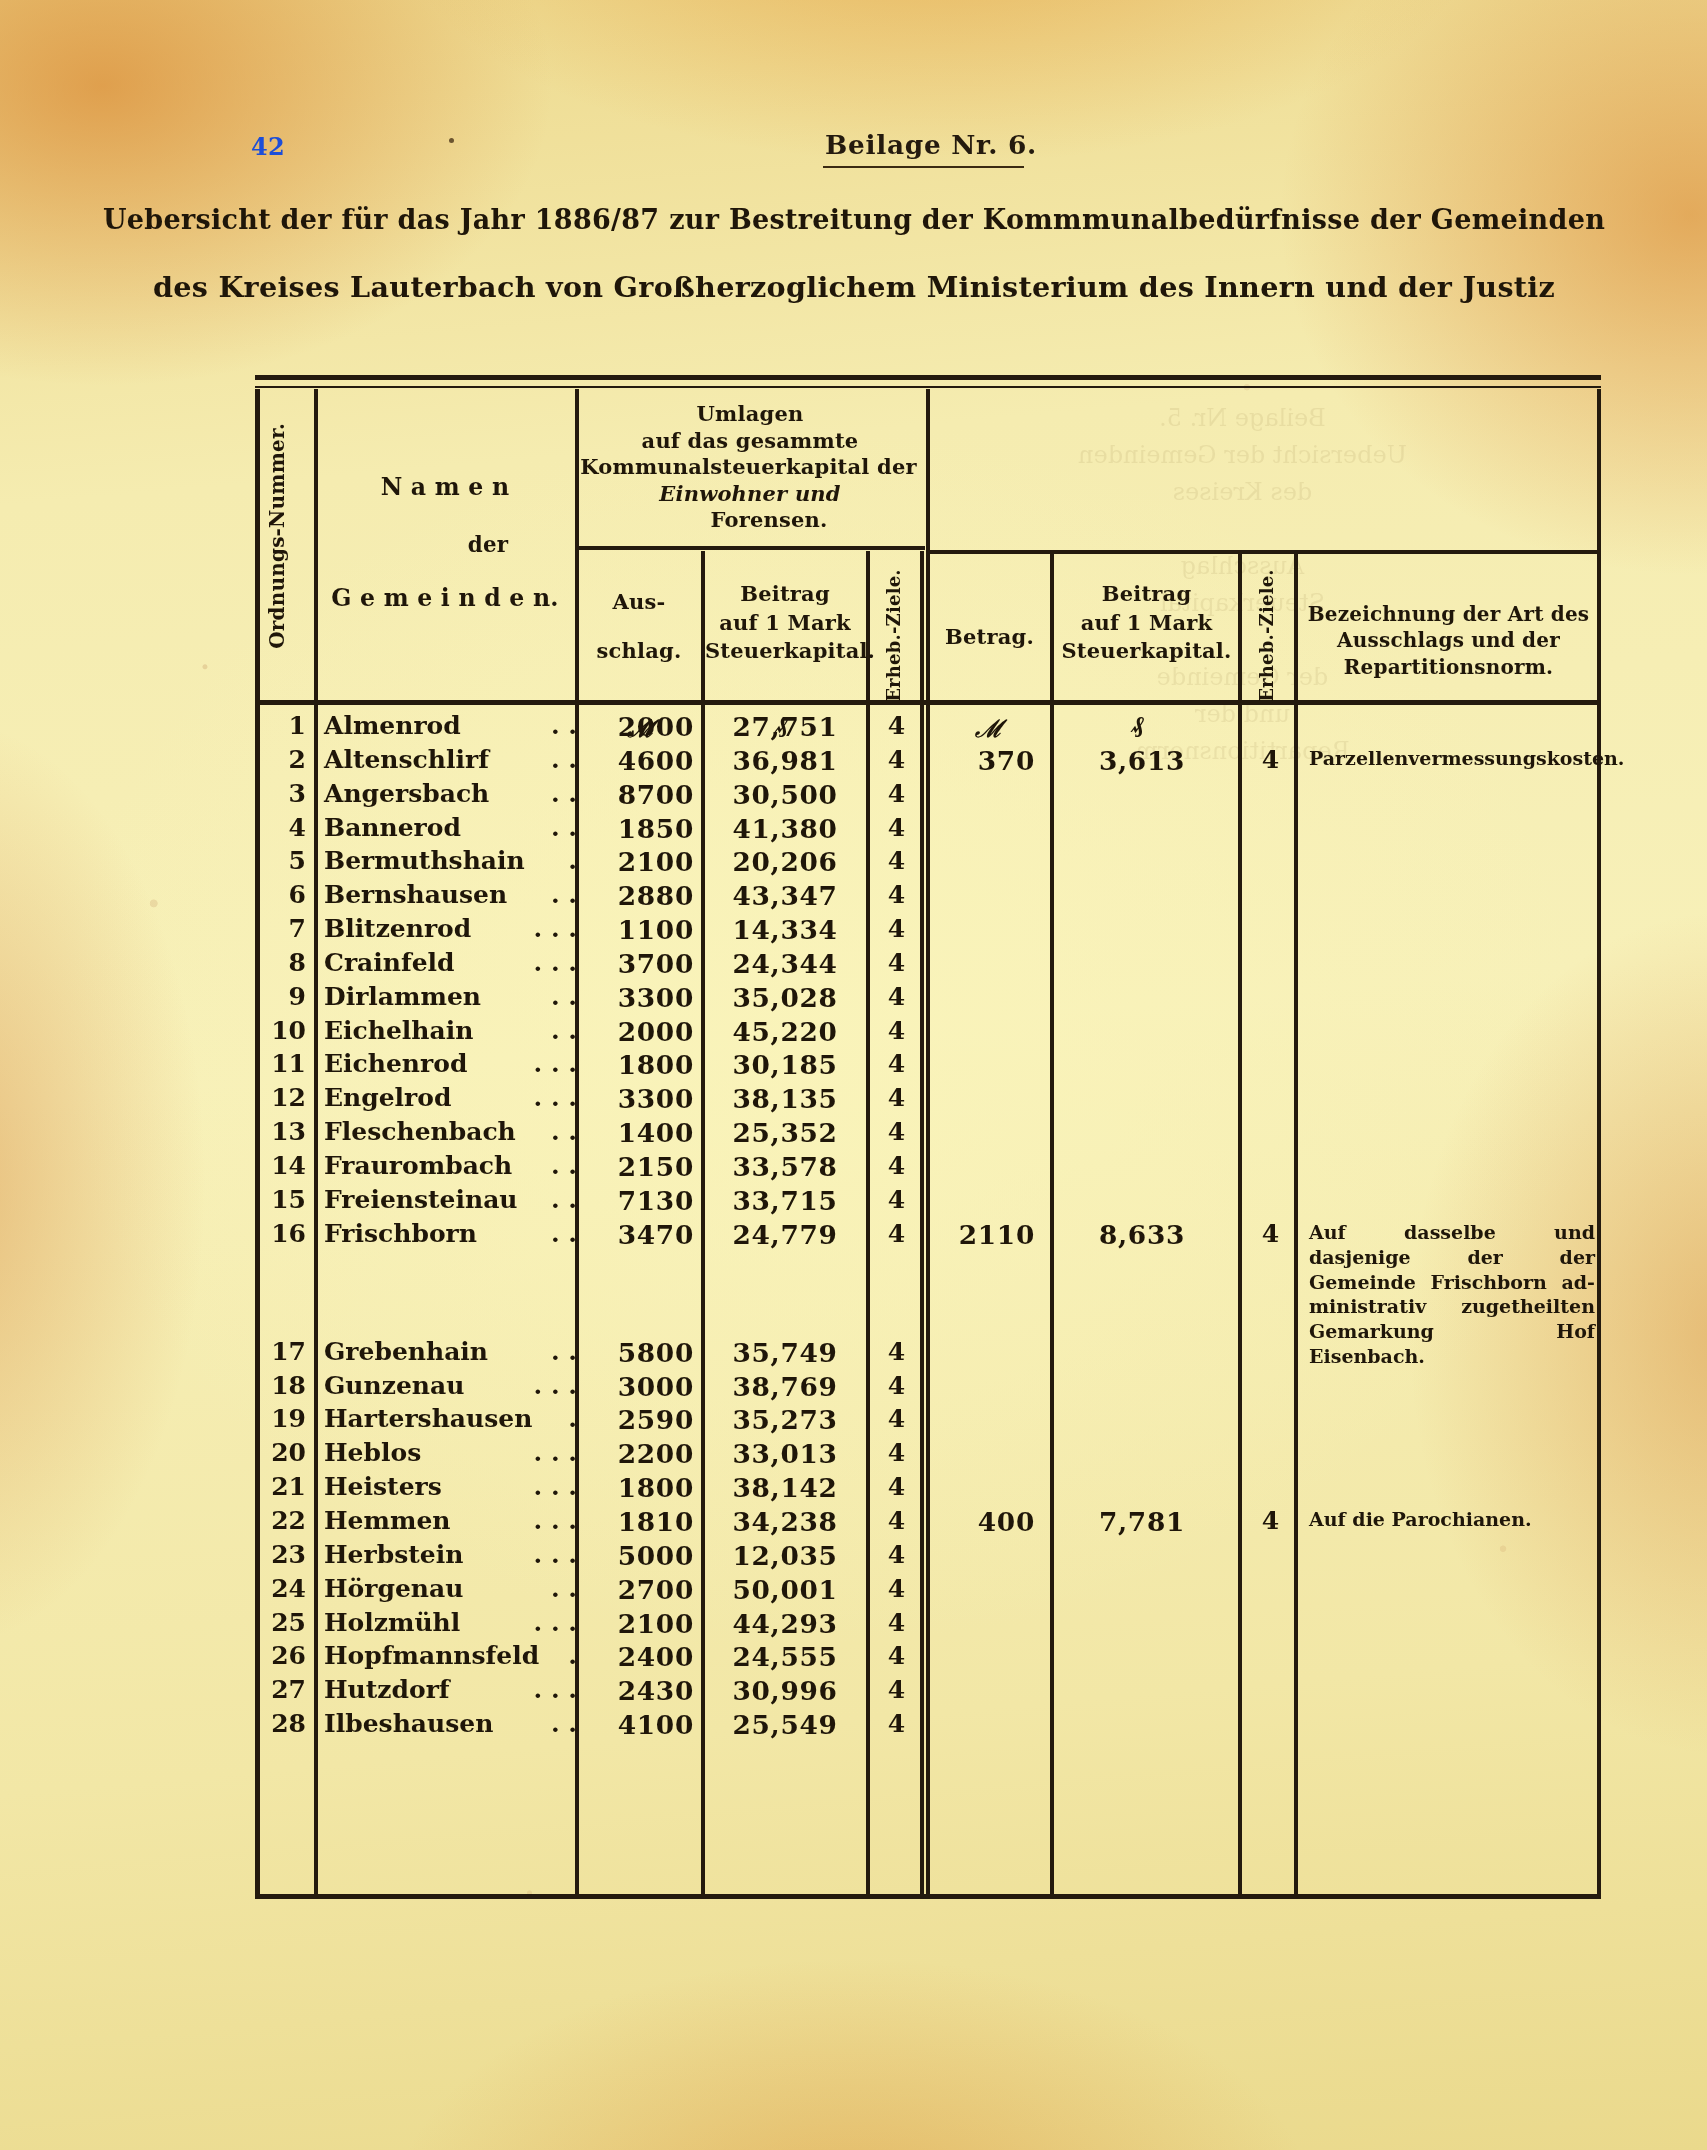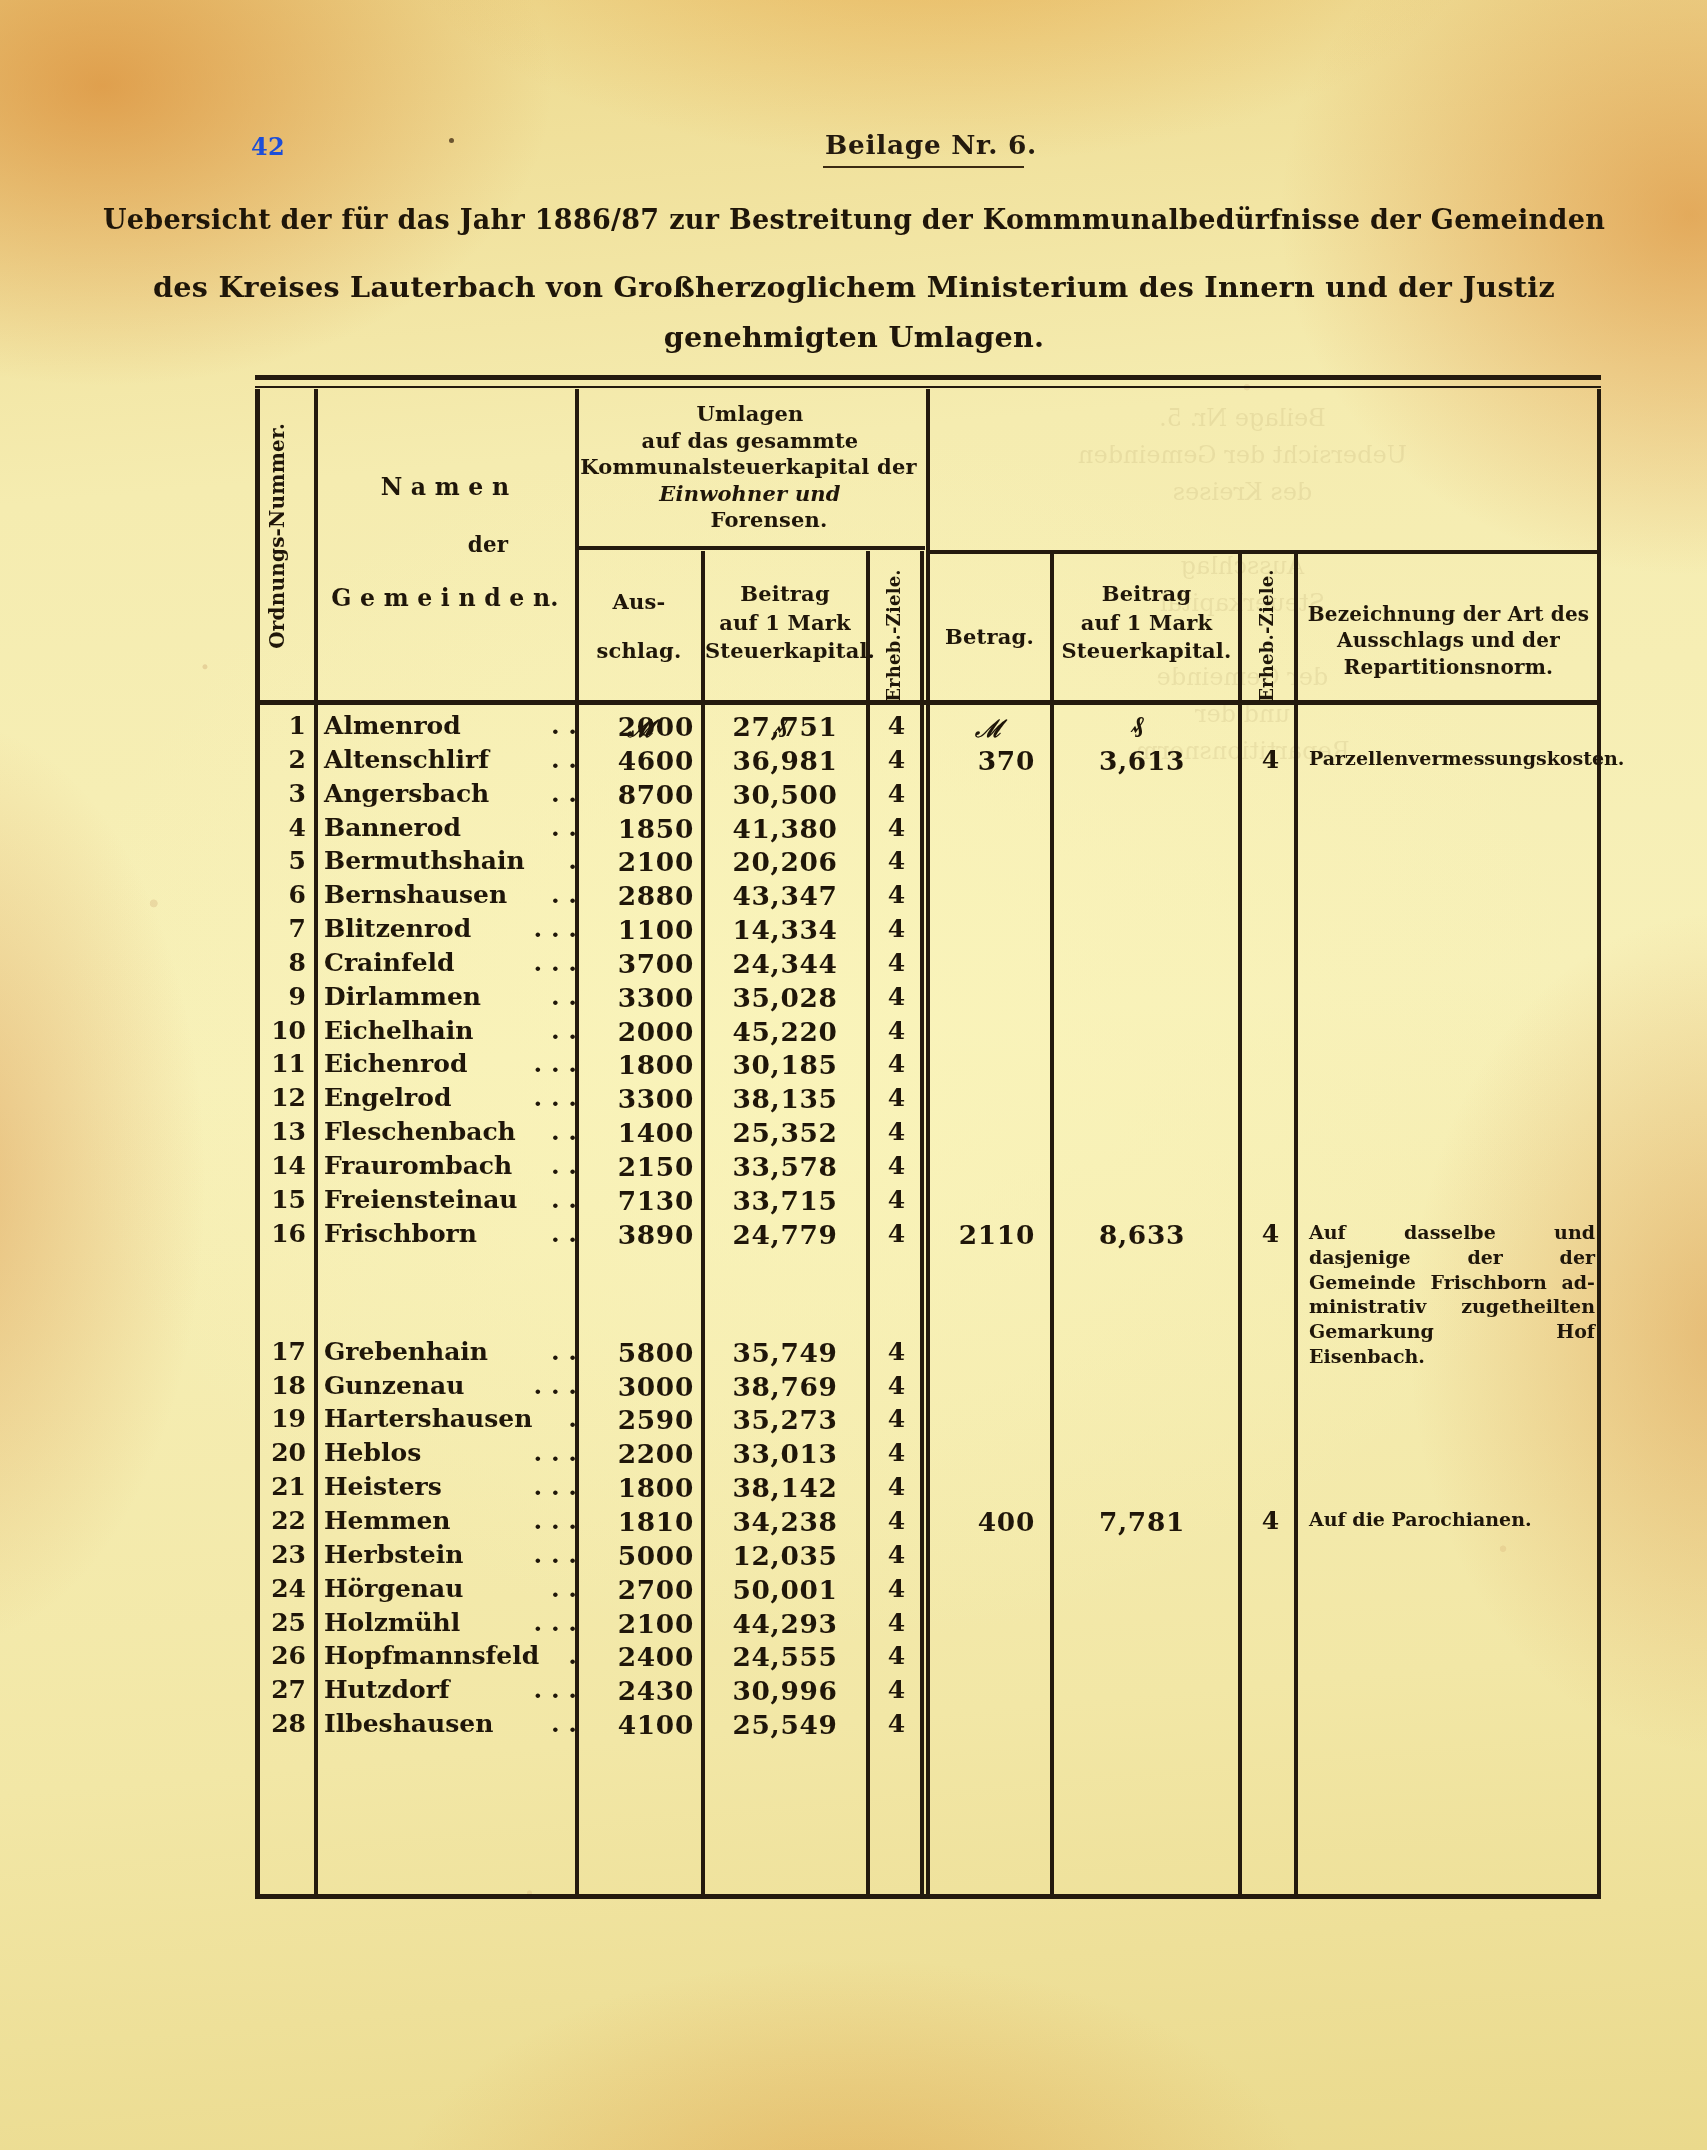--- a/index.html
+++ b/index.html
@@ -93,21 +93,20 @@
 
 <div id="sheet">
 
   <div class="pagenum fr">42</div>
   <div class="dot-a"></div>
   <div class="beilage fr">Beilage Nr. 6.</div>
   <div class="beilage-rule"></div>
 
   <div class="title t1 fr">Uebersicht der für das Jahr 1886/87 zur Bestreitung der Kommmunalbedürfnisse der Gemeinden</div>
   <div class="title t2 fr">des Kreises Lauterbach von Großherzoglichem Ministerium des Innern und der Justiz</div>
-  <div class="title t3 fr">genehmigten Umlagen.</div>
 
   <div class="tbl">
 
     <div class="hline" style="left:0;top:0;width:1346px;height:5px;"></div>
     <div class="hline" style="left:0;top:11.4px;width:1346px;height:2.1px;"></div>
     <div class="hline" style="left:320px;top:171px;width:350px;height:4.3px;"></div>
     <div class="hline" style="left:671px;top:175px;width:675px;height:4.3px;"></div>
     <div class="hline" style="left:0;top:325px;width:1346px;height:5px;"></div>
     <div class="hline" style="left:0;top:1519px;width:1346px;height:5px;"></div>
 
@@ -340,21 +339,21 @@
           <div class="c c-ziel">4</div>
           <div class="c c-sbet"></div>
           <div class="c c-sbei"></div>
           <div class="c c-szie"></div>
           <div class="c c-rem" style="top: 1.4px;"></div>
         </div>
         <div class="row" style="position: absolute; left: 0px; top: 508px; width: 100%;">
           <div class="c c-no">16</div>
           <div class="c c-name">Frischborn</div>
           <div class="c c-dots">. .</div>
-          <div class="c c-aus">3890</div>
+          <div class="c c-aus">3470</div>
           <div class="c c-beit">24,779</div>
           <div class="c c-ziel">4</div>
           <div class="c c-sbet">2110</div>
           <div class="c c-sbei">8,633</div>
           <div class="c c-szie">4</div>
           <div class="c c-rem just" style="top: 1.4px;">Auf dasselbe und dasjenige der der Gemeinde Frischborn ad­mi­ni­stra­tiv zugetheilten Ge­markung Hof Eisenbach.</div>
         </div>
         <div class="row" style="position: absolute; left: 0px; top: 626px; width: 100%;">
           <div class="c c-no">17</div>
           <div class="c c-name">Grebenhain</div>

